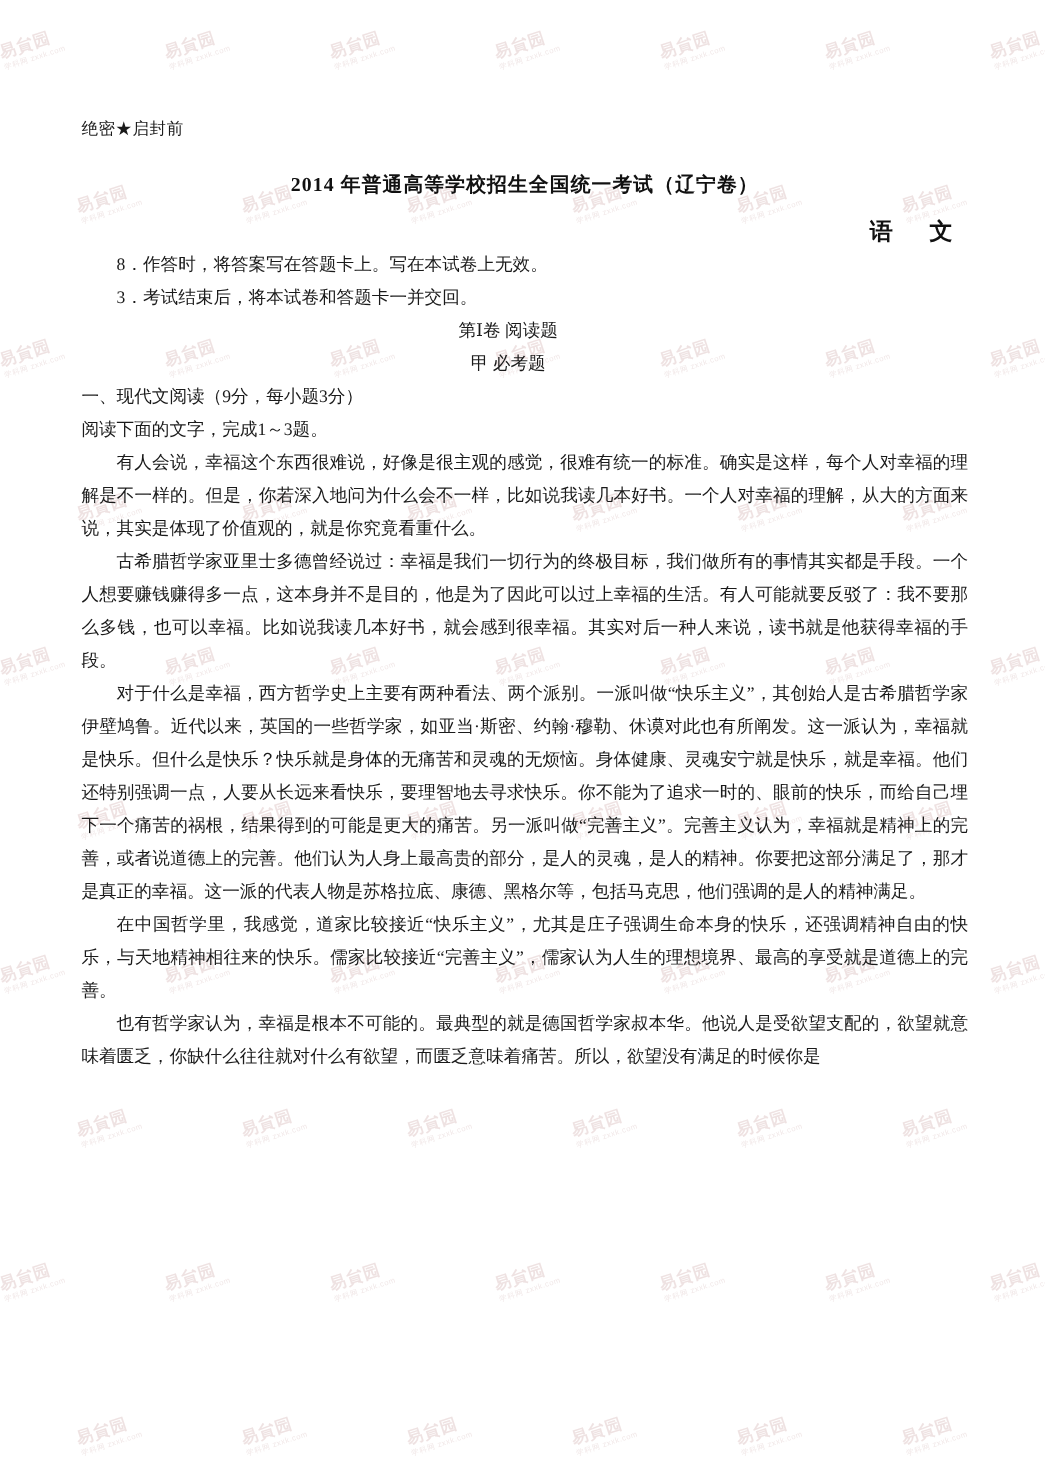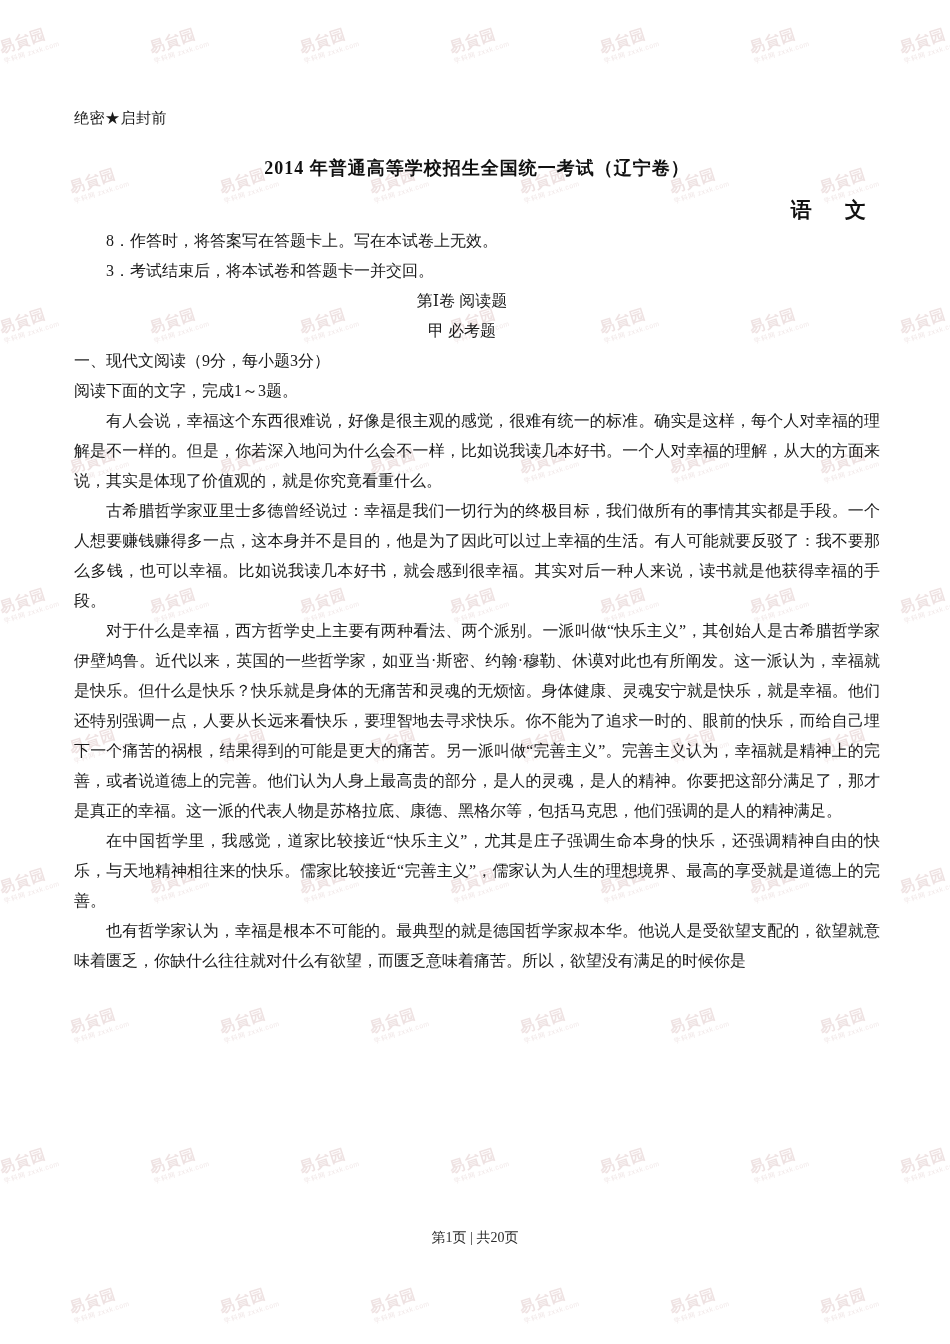--- a/index.html
+++ b/index.html
@@ -224,14 +224,13 @@
     <div class="plain-line">阅读下面的文字，完成1～3题。</div>
 
     <div class="para">有人会说，幸福这个东西很难说，好像是很主观的感觉，很难有统一的标准。确实是这样，每个人对幸福的理解是不一样的。但是，你若深入地问为什么会不一样，比如说我读几本好书。一个人对幸福的理解，从大的方面来说，其实是体现了价值观的，就是你究竟看重什么。</div>
     <div class="para">古希腊哲学家亚里士多德曾经说过：幸福是我们一切行为的终极目标，我们做所有的事情其实都是手段。一个人想要赚钱赚得多一点，这本身并不是目的，他是为了因此可以过上幸福的生活。有人可能就要反驳了：我不要那么多钱，也可以幸福。比如说我读几本好书，就会感到很幸福。其实对后一种人来说，读书就是他获得幸福的手段。</div>
     <div class="para">对于什么是幸福，西方哲学史上主要有两种看法、两个派别。一派叫做“快乐主义”，其创始人是古希腊哲学家伊壁鸠鲁。近代以来，英国的一些哲学家，如亚当·斯密、约翰·穆勒、休谟对此也有所阐发。这一派认为，幸福就是快乐。但什么是快乐？快乐就是身体的无痛苦和灵魂的无烦恼。身体健康、灵魂安宁就是快乐，就是幸福。他们还特别强调一点，人要从长远来看快乐，要理智地去寻求快乐。你不能为了追求一时的、眼前的快乐，而给自己埋下一个痛苦的祸根，结果得到的可能是更大的痛苦。另一派叫做“完善主义”。完善主义认为，幸福就是精神上的完善，或者说道德上的完善。他们认为人身上最高贵的部分，是人的灵魂，是人的精神。你要把这部分满足了，那才是真正的幸福。这一派的代表人物是苏格拉底、康德、黑格尔等，包括马克思，他们强调的是人的精神满足。</div>
     <div class="para">在中国哲学里，我感觉，道家比较接近“快乐主义”，尤其是庄子强调生命本身的快乐，还强调精神自由的快乐，与天地精神相往来的快乐。儒家比较接近“完善主义”，儒家认为人生的理想境界、最高的享受就是道德上的完善。</div>
     <div class="para">也有哲学家认为，幸福是根本不可能的。最典型的就是德国哲学家叔本华。他说人是受欲望支配的，欲望就意味着匮乏，你缺什么往往就对什么有欲望，而匮乏意味着痛苦。所以，欲望没有满足的时候你是</div>
 
   </div>
 
-  <div class="page-footer">第1页 | 共20页</div>
 </div>
 
 </body></html>

